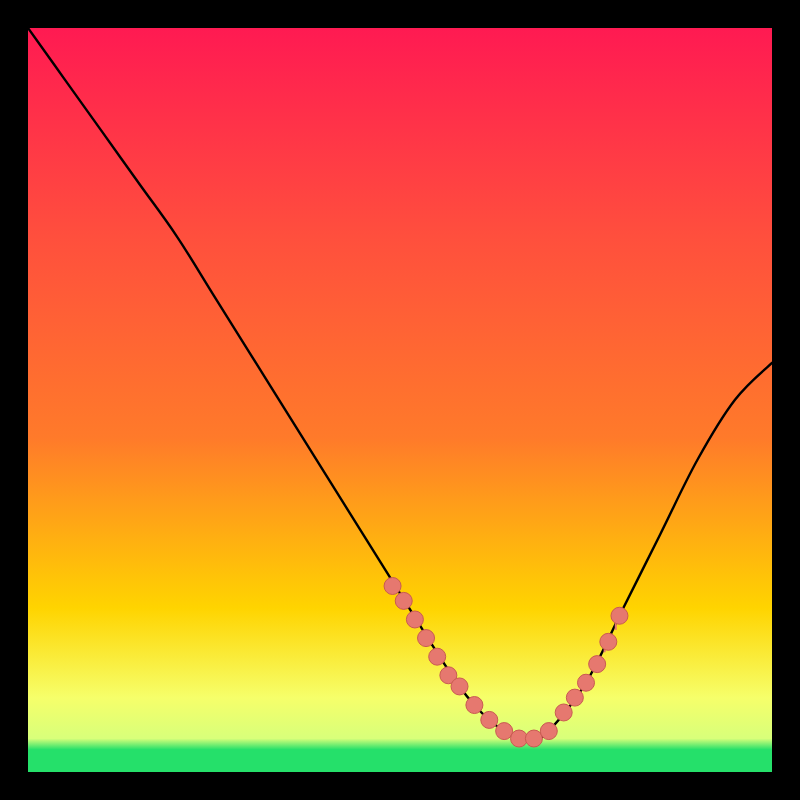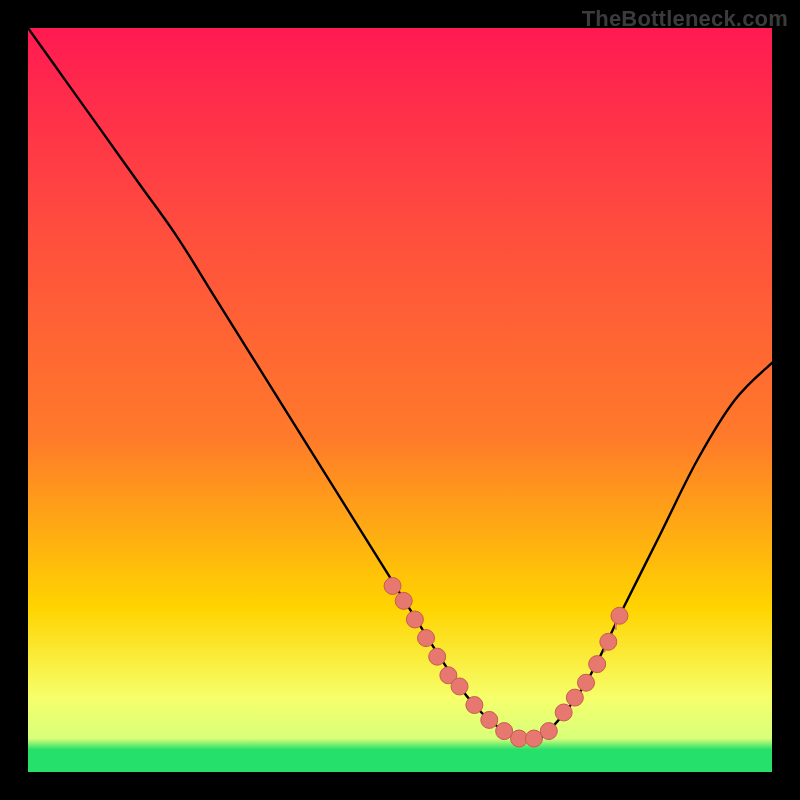--- a/index.html
+++ b/index.html
@@ -95,14 +95,13 @@
           <circle cx="535.68" cy="684.48" r="8.5" fill="#e6786f" stroke="#c95a52" stroke-width="1"></circle>
           <circle cx="546.84" cy="669.6" r="8.5" fill="#e6786f" stroke="#c95a52" stroke-width="1"></circle>
           <circle cx="558" cy="654.72" r="8.5" fill="#e6786f" stroke="#c95a52" stroke-width="1"></circle>
           <circle cx="569.16" cy="636.12" r="8.5" fill="#e6786f" stroke="#c95a52" stroke-width="1"></circle>
           <circle cx="580.32" cy="613.8" r="8.5" fill="#e6786f" stroke="#c95a52" stroke-width="1"></circle>
           <circle cx="591.48" cy="587.76" r="8.5" fill="#e6786f" stroke="#c95a52" stroke-width="1"></circle>
         </g>
     </svg>
   </div>
 
-  <div class="watermark">TheBottleneck.com</div>
 </div>
 
 </body></html>

